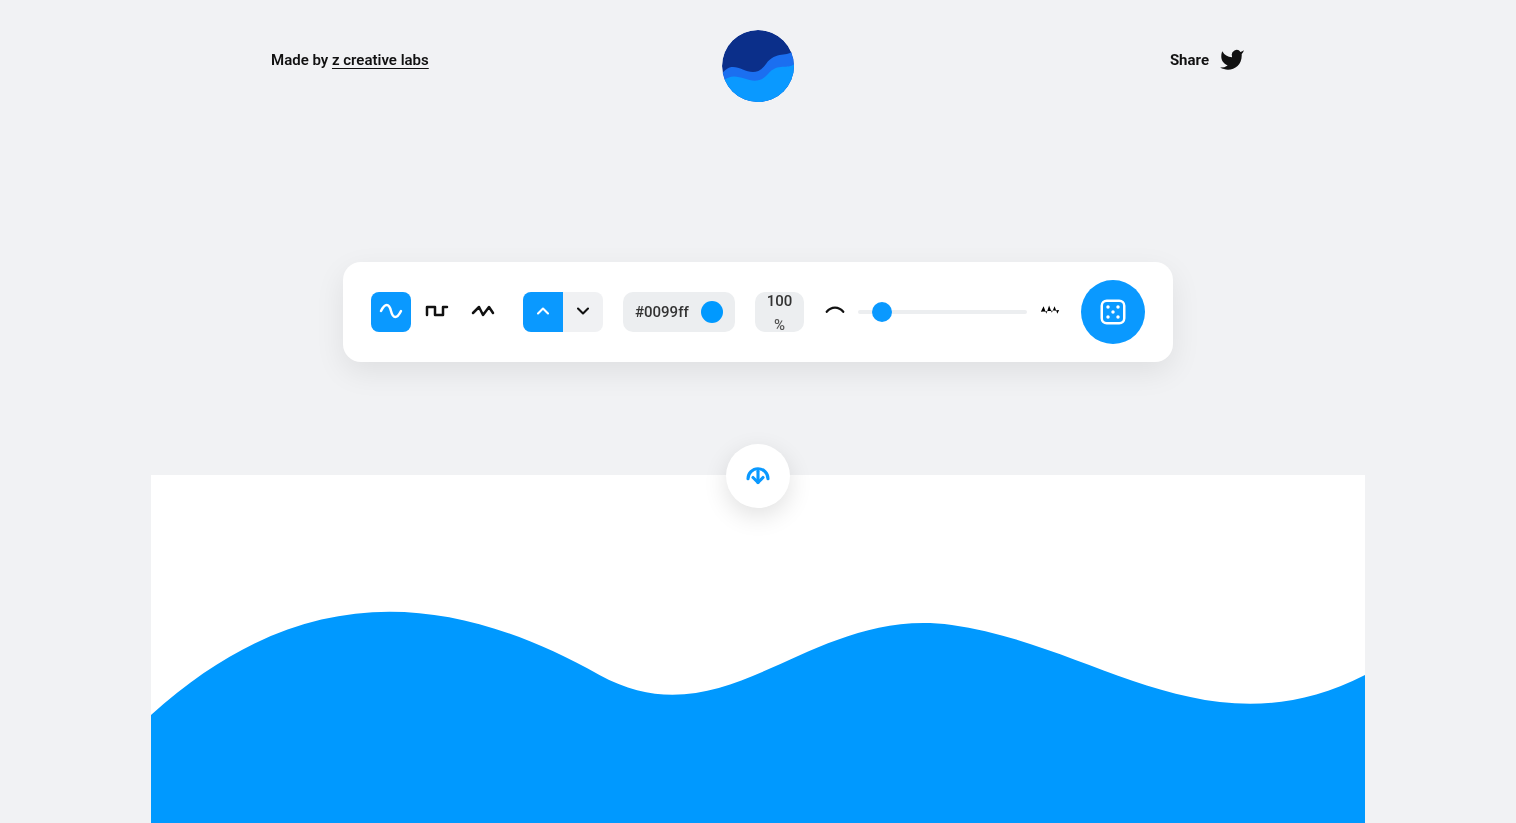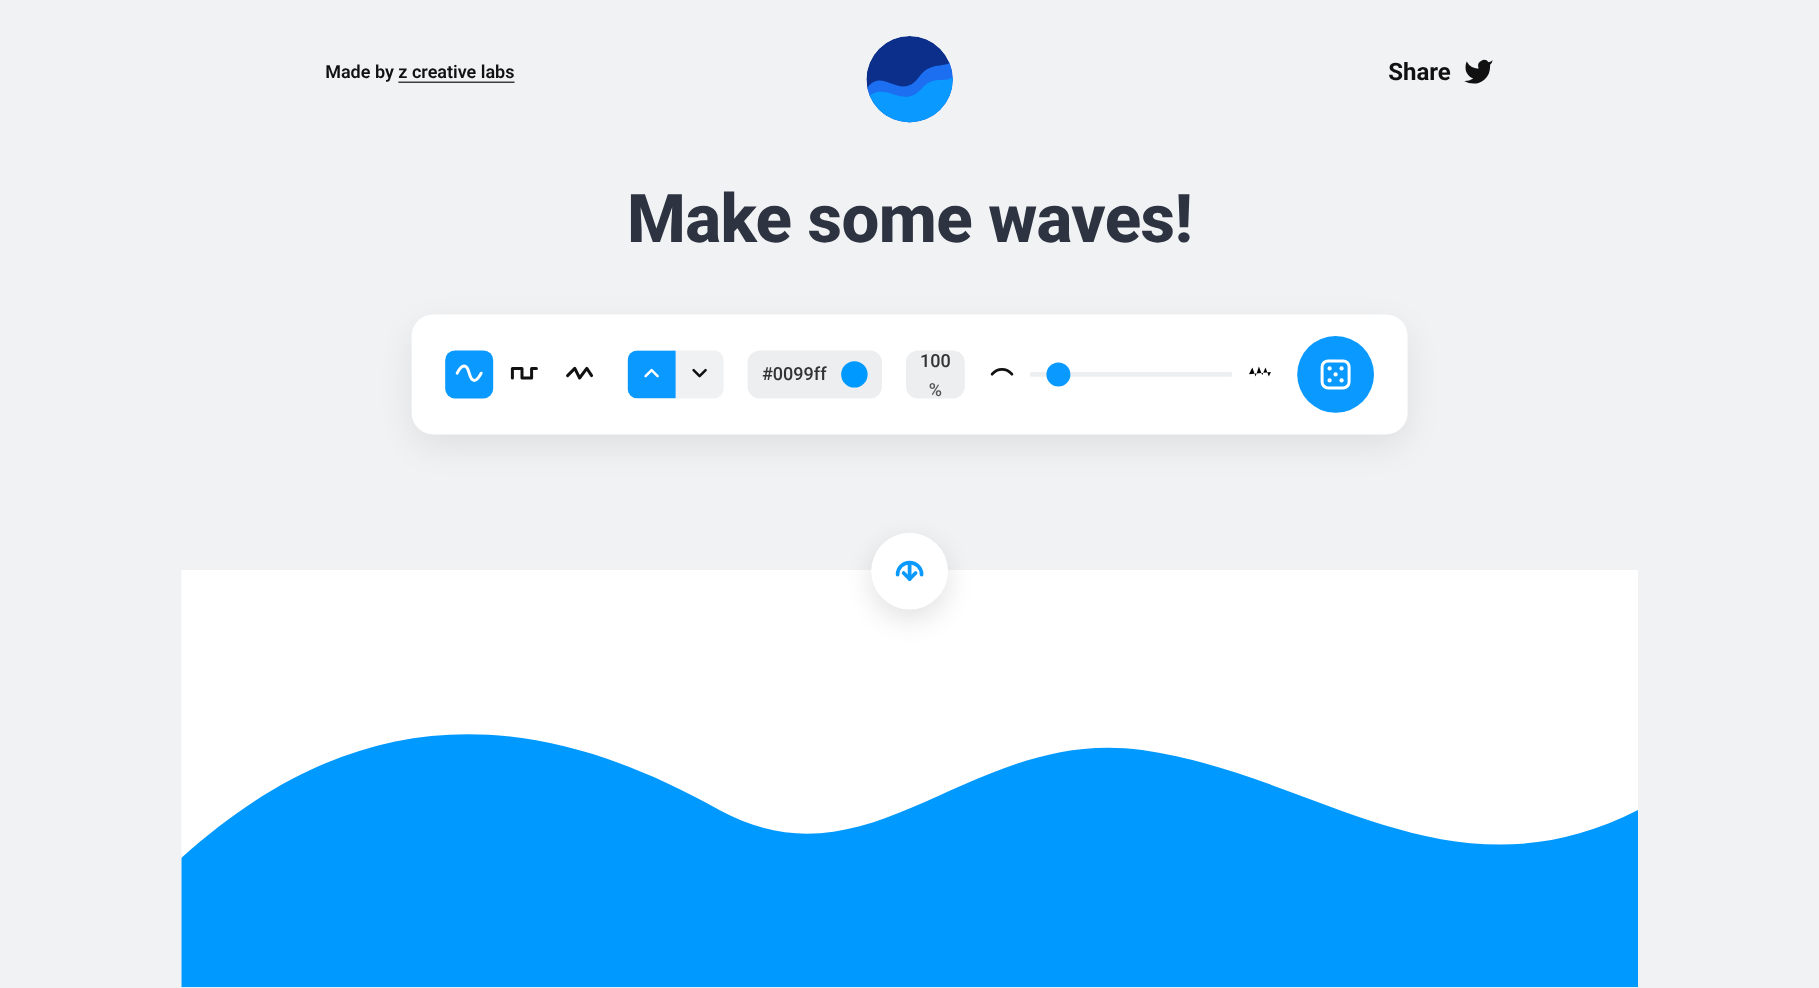--- a/index.html
+++ b/index.html
@@ -36,21 +36,21 @@
   }
   .made-by a {
     color: #111;
     text-decoration: underline;
     text-underline-offset: 3px;
   }
   .share {
     display: flex;
     align-items: center;
     gap: 10px;
-    font-size: 20px;
+    font-size: 15px;
     font-weight: 700;
     color: #111;
   }
   .share svg { display: block; }
 
   
   .logo {
     position: absolute;
     top: 30px;
     left: 50%;
@@ -225,21 +225,20 @@
   </div>
 
   <div class="logo">
     <svg width="72" height="72" viewBox="0 0 72 72">
       <circle cx="36" cy="36" r="36" fill="#0b2f8a"></circle>
       <path d="M0 44 C 14 24, 28 56, 44 34 C 54 20, 66 28, 72 20 L72 72 L0 72 Z" fill="#1b6ff0"></path>
       <path d="M0 52 C 16 36, 30 62, 46 44 C 56 32, 66 40, 72 34 L72 72 L0 72 Z" fill="#0a99ff"></path>
     </svg>
   </div>
 
-  <h1 class="title">Make some waves!</h1>
 
   <div class="toolbar">
 
     <div class="seg-group">
       <button class="seg-btn active">
         <span>
           <svg width="24" height="24" viewBox="0 0 24 24">
               <path d="M2 12 C 6 4, 10 4, 12 12 C 14 20, 18 20, 22 12"></path>
             </svg>
         </span>

